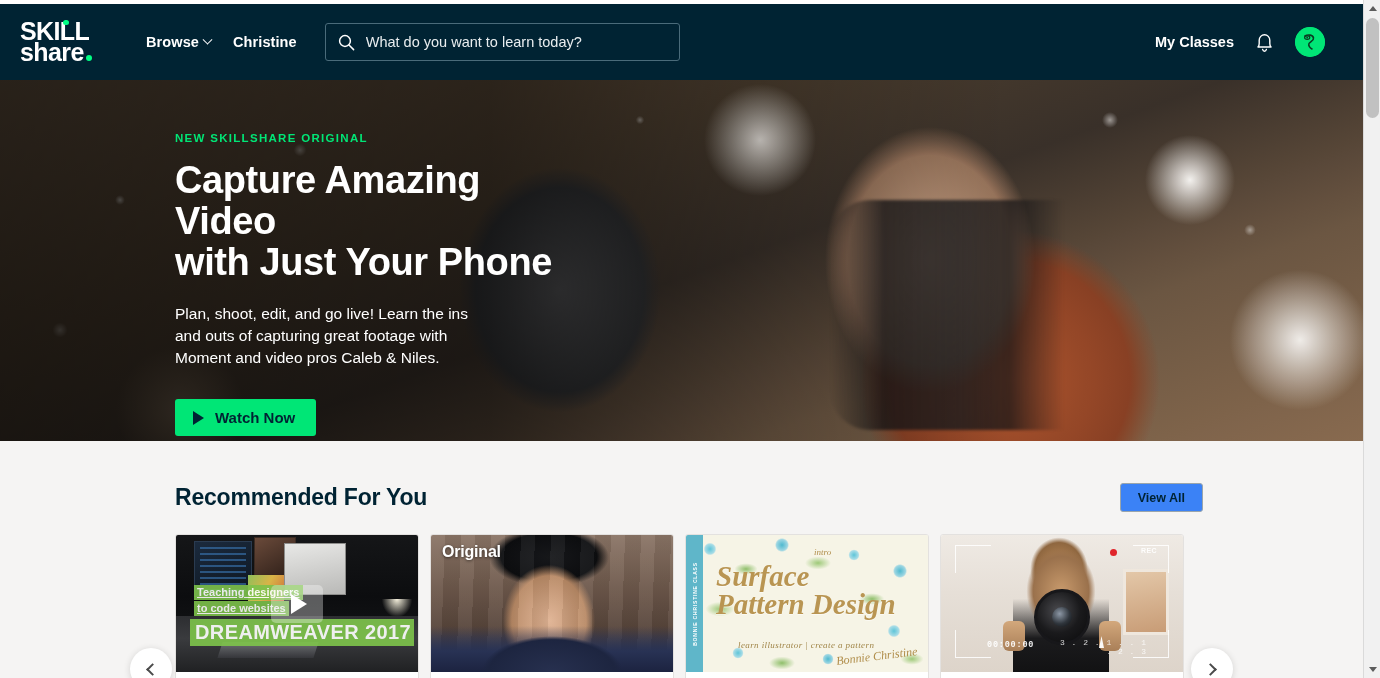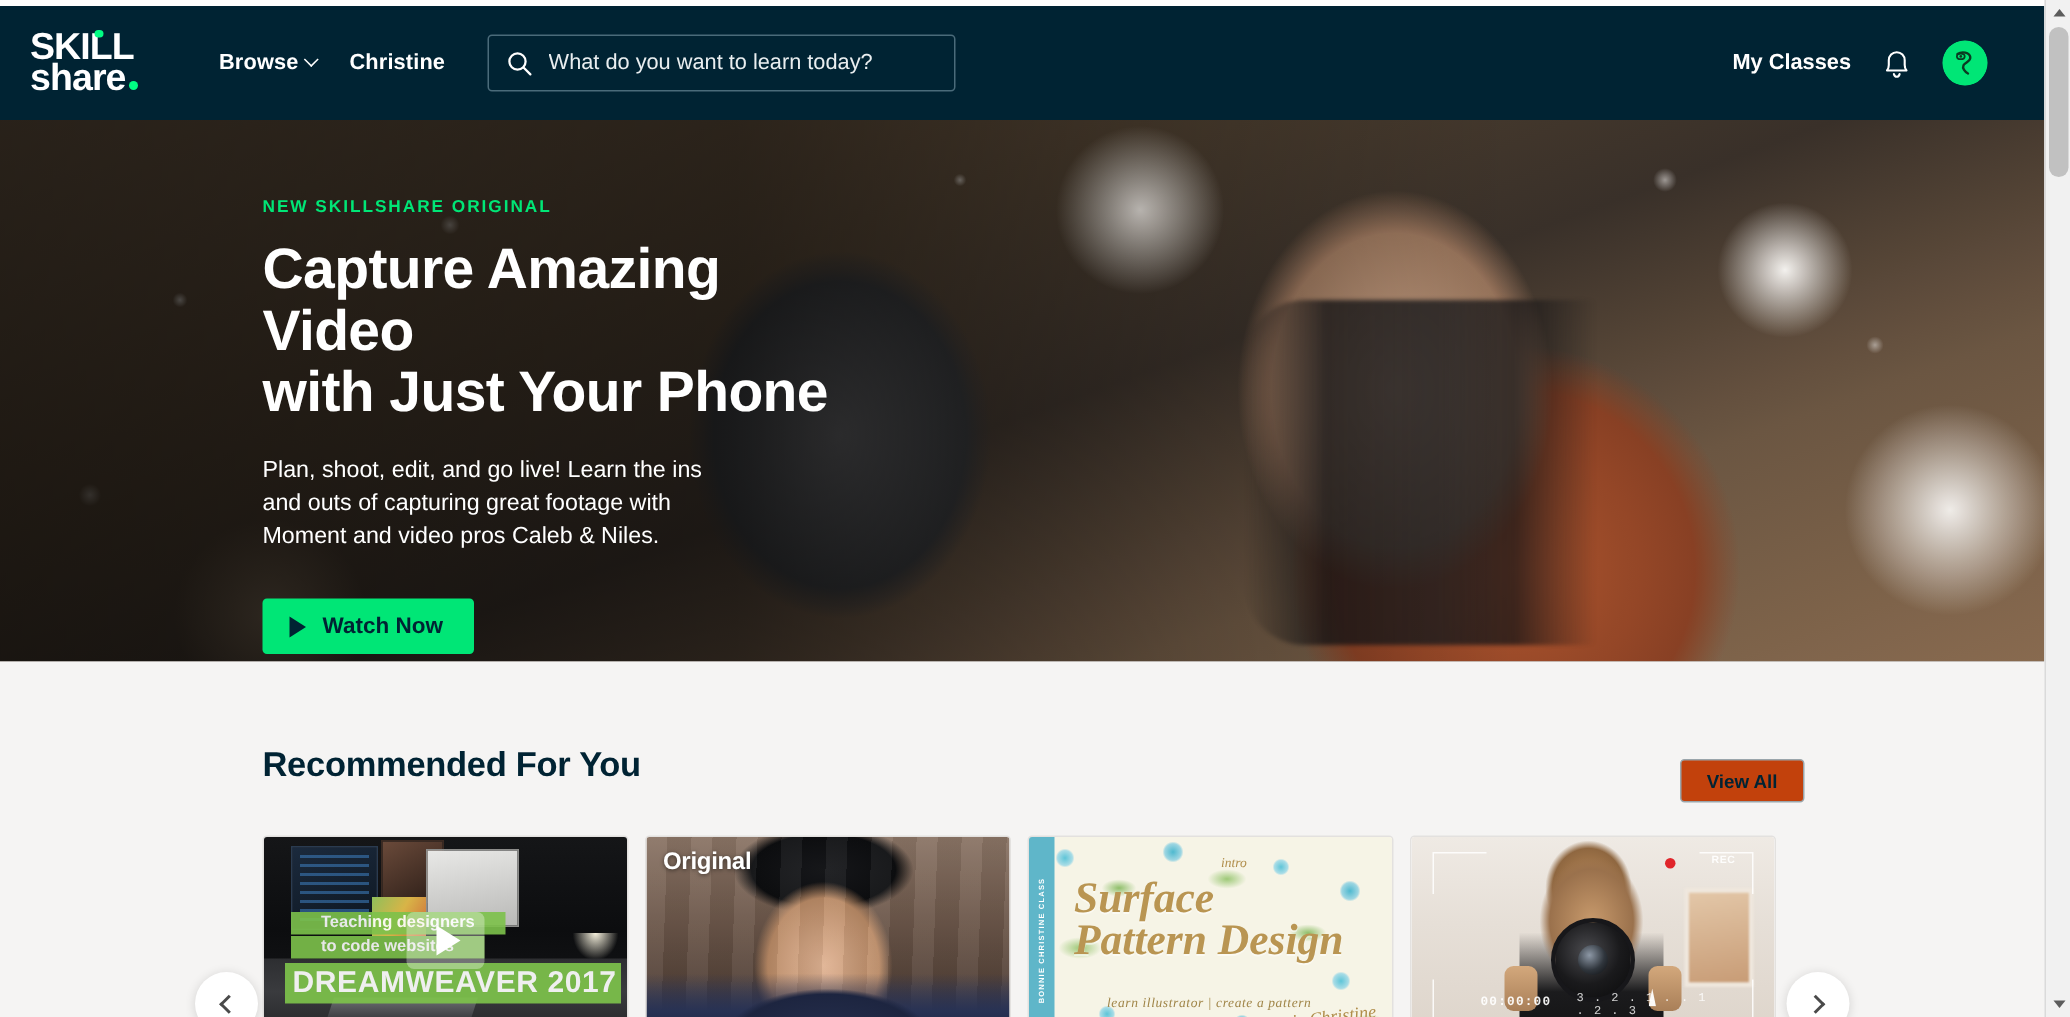--- a/index.html
+++ b/index.html
@@ -92,21 +92,21 @@
     display: inline-block;
     width: 7px; height: 7px;
     border-right: 1.6px solid #ffffff;
     border-bottom: 1.6px solid #ffffff;
     transform: rotate(45deg) translate(-2px,-2px);
   }
 
   
   .search-wrap {
     margin-left: 28px;
-    width: 312px; height: 38px;
+    width: 355px; height: 38px;
     border: 1px solid #4a6b7a;
     border-radius: 3px;
     display: flex;
     align-items: center;
     padding: 0 12px;
     background: transparent;
     flex: 0 0 auto;
   }
   .search-icon { flex: 0 0 auto; margin-right: 11px; display:block; }
   .search-input {
@@ -253,31 +253,30 @@
     justify-content: space-between;
     margin: 0 160px 0 175px;
   }
   .rec-title {
     color: #002333;
     font-size: 23px;
     font-weight: 800;
     letter-spacing: -0.2px;
   }
   .view-all {
-    background: #c2410c;
+    background: #3b82f6;
     border: 1px solid #9aa5ab;
     border-radius: 3px;
     color: #002333;
     font-family: "Liberation Sans", sans-serif;
     font-size: 12.5px;
     font-weight: 700;
     height: 29px;
     padding: 0 17px;
     cursor: pointer;
-    margin-top: 23px;
   }
 
   
   .rail {
     position: relative;
     margin: 22px 0 0 175px;
     display: flex;
     gap: 11px;
   }
   .card {
@@ -343,21 +342,21 @@
   }
   .t1 .kbd {
     position:absolute; left:44px; bottom:14px; width:96px;height:16px;
     background:linear-gradient(180deg,#6e7073,#35363a);
     transform: skewX(-18deg);
   }
   .t1 .band1, .t1 .band2 {
     position: absolute; left: 18px;
     background: #7dc24b; opacity: .9;
     color: #ffffff; font-weight: 700;
-    padding: 1px 20px; line-height: 1.18;
+    padding: 1px 3px; line-height: 1.18; text-decoration: underline;
   }
   .t1 .band1 { top: 50px; font-size: 11px; }
   .t1 .band2 { top: 66px; font-size: 11px; }
   .t1 .bigband {
     position: absolute; left: 14px; top: 84px; right: 4px;
     background: #7dc24b; opacity: .92;
     color: #ffffff; font-weight: 800; font-size: 20px;
     letter-spacing: .4px; padding: 2px 5px; white-space: nowrap;
   }
   .play-overlay {
@@ -459,20 +458,21 @@
     font-family: "Liberation Serif", serif;
     font-style: italic; font-size: 12px;
     transform: rotate(-7deg);
   }
 
   
   .t4 {
     background:
       radial-gradient(ellipse 40px 44px at 118px 34px, #c08f5c 0%, #8f6740 60%, rgba(143,103,64,0) 72%),
       linear-gradient(180deg,#efeae4 0%, #e6dfd7 42%, #ddd4ca 100%);
+    text-align: right;
   }
   .t4 .frame-pic {
     position:absolute; right:14px; top:34px; width:46px;height:66px;
     background:linear-gradient(170deg,#e3c7a8,#c89c76);
     border:3px solid #efe7dd;
     filter: blur(.6px);
   }
   .t4 .person {
     position:absolute; left:72px; top:14px; width:96px;height:124px;
     background: radial-gradient(ellipse 48px 60px at 50% 34%, #c89a6c 0%, #9a714c 58%, rgba(154,113,76,0) 72%),

